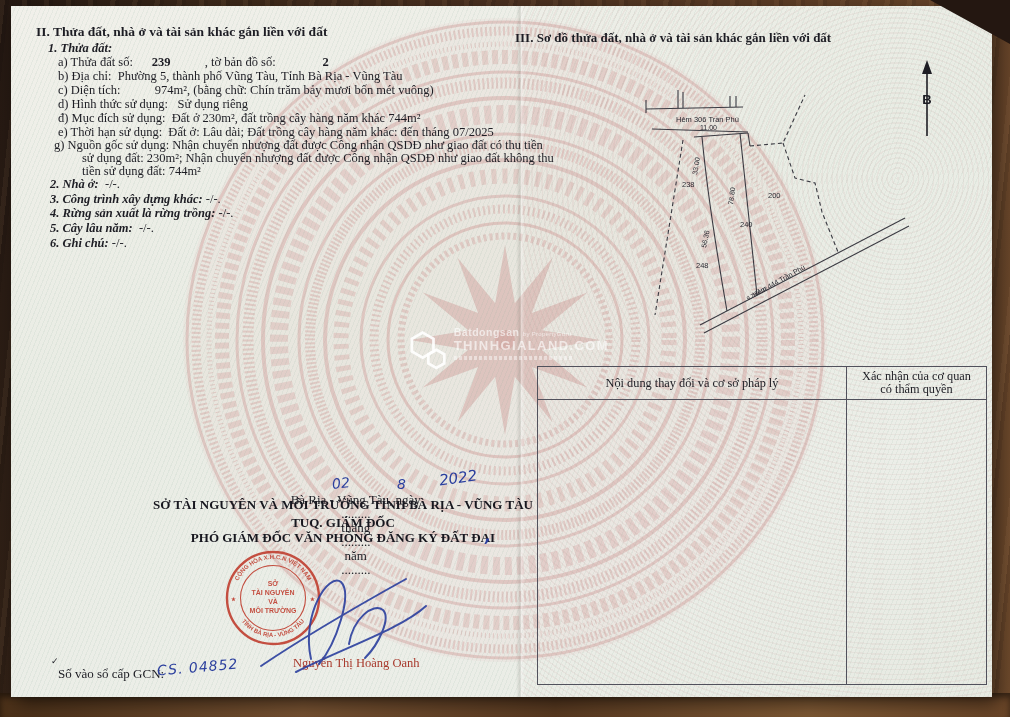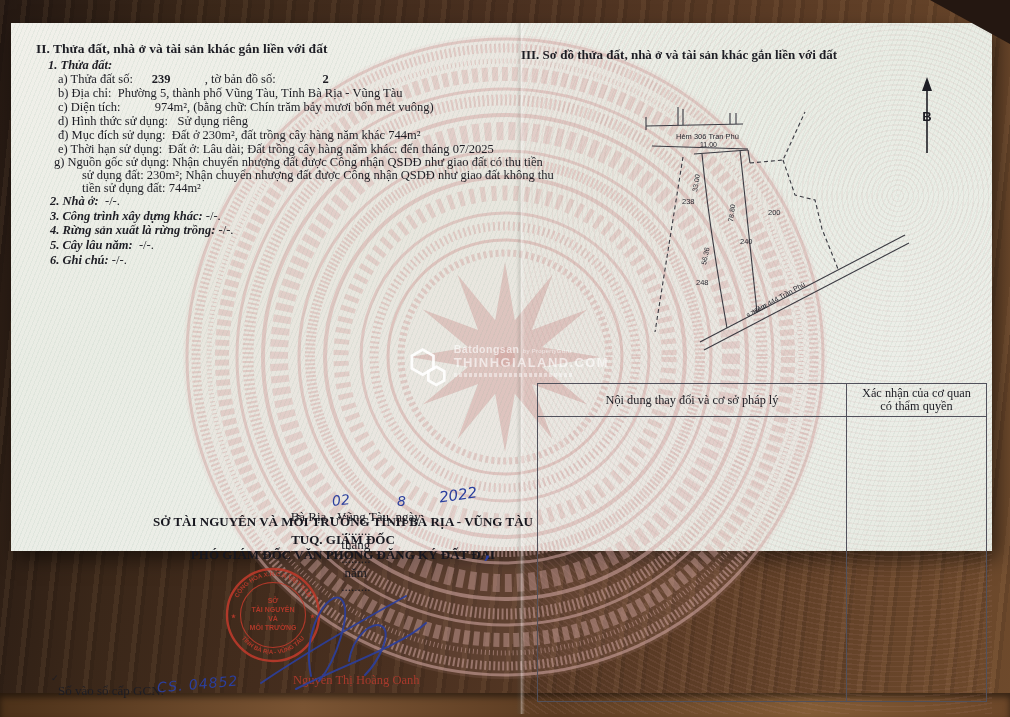--- a/index.html
+++ b/index.html
@@ -4,23 +4,23 @@
 <style>
   html,body{margin:0;padding:0;width:1010px;height:717px;overflow:hidden;
     font-family:"Liberation Serif","DejaVu Serif",serif;}
   .scene{position:relative;width:1010px;height:717px;
     background:linear-gradient(100deg,#241812 0%,#3a2719 18%,#4a3020 45%,#5d3d26 72%,#6e4a2c 100%);}
   .wood-streaks{position:absolute;inset:0;
     background:repeating-linear-gradient(96deg,rgba(255,205,150,0.06) 0 5px,rgba(0,0,0,0.08) 5px 9px,transparent 9px 22px);}
   .wood-bottom{position:absolute;left:0;bottom:0;width:1010px;height:24px;
     background:linear-gradient(90deg,#4c3119,#7a5433 30%,#5c3c22 55%,#835c36 80%,#6b4628);
     box-shadow:inset 0 4px 6px rgba(0,0,0,0.5);}
-  .paper{position:absolute;left:11px;top:6px;width:981px;height:528px;
+  .paper{position:absolute;left:11px;top:6px;width:981px;height:691px;
     background:linear-gradient(160deg,#f1f0ea,#e9ece4 40%,#ecEEe8 75%,#e7eae2);
-    background-color:#eef0e9;box-shadow:6px 8px 18px rgba(0,0,0,0.5);margin-top:17px;}
+    background-color:#eef0e9;box-shadow:6px 8px 18px rgba(0,0,0,0.5);}
   .abs{position:absolute;}
   .guilloche1{position:absolute;inset:0;
     background:repeating-linear-gradient(112deg,rgba(130,170,150,0.10) 0 1px,transparent 1px 4px);}
   .guilloche2{position:absolute;left:510px;top:0;width:471px;height:691px;
     background:repeating-radial-gradient(circle at 80% 25%,rgba(190,140,140,0.10) 0 1.5px,transparent 1.5px 5px);}
   .fold{position:absolute;left:505px;top:0;width:9px;height:691px;
     background:linear-gradient(90deg,transparent,rgba(90,90,80,0.18) 45%,rgba(255,255,255,0.35) 60%,transparent);}
   .corner-wood{position:absolute;inset:0;background:#241711;
     clip-path:polygon(930px 0,1010px 0,1010px 44px);}
   .txt{position:absolute;color:#1d1d24;font-size:12.5px;white-space:pre-wrap;line-height:14px;}
@@ -151,21 +151,21 @@
         <path d="M55,128 C100,105 160,85 185,62"></path>
       </g>
     </svg>
 
     <div class="txt red" style="left:282px;top:650px;font-size:12.5px;z-index:5">Nguyễn Thị Hoàng Oanh</div>
 
     <span class="txt" style="left:40px;top:648px;font-size:9px;z-index:5">✓</span>
     <div class="txt" style="left:47px;top:661px;font-size:13px;z-index:5">Số vào sổ cấp GCN:</div>
     <div class="txt hand" style="left:146px;top:654px;font-size:14px;letter-spacing:1px;transform:rotate(-5deg);z-index:5">CS. 04852</div>
 
-    <div class="txt b" style="left:488px;top:25px;width:360px;text-align:center;font-size:13px;white-space:normal;z-index:5">III. Sơ đồ thửa đất, nhà ở và tài sản khác gắn liền với đất</div>
+    <div class="txt b" style="left:504px;top:25px;width:360px;font-size:13px;white-space:normal;z-index:5">III. Sơ đồ thửa đất, nhà ở và tài sản khác gắn liền với đất</div>
 
     <svg class="abs" style="left:905px;top:52px;width:22px;height:84px;z-index:5" viewBox="0 0 22 84">
       <line x1="11" y1="12" x2="11" y2="78" stroke="#1d1d24" stroke-width="1.6"></line>
       <polygon points="11,2 6,16 16,16" fill="#1d1d24"></polygon>
       <text x="11" y="46" font-size="13" font-weight="bold" text-anchor="middle" fill="#1d1d24">B</text>
     </svg>
 
     <svg class="abs" style="left:619px;top:74px;width:330px;height:260px;z-index:5" viewBox="0 0 330 260">
       <g fill="none" stroke="#3a3a42" stroke-width="1.1">
         <path d="M16,29 L113,27"></path>

